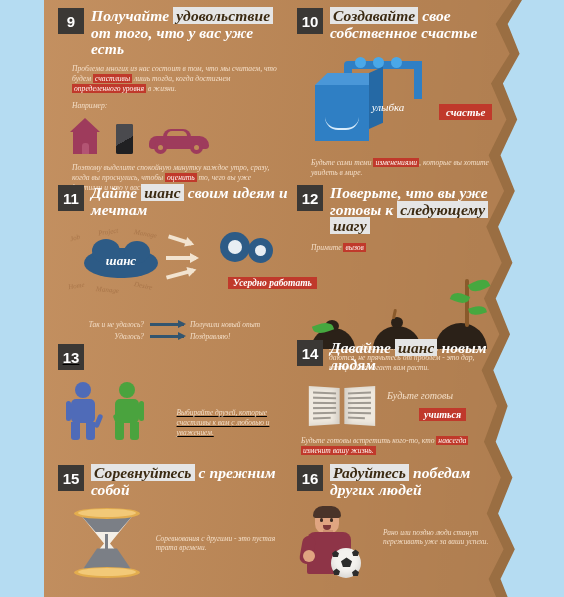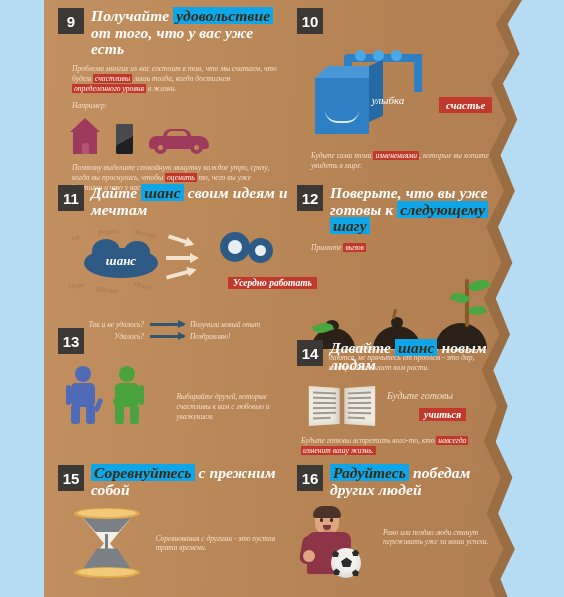--- a/index.html
+++ b/index.html
@@ -56,21 +56,21 @@
   }
   .title{
     font-family:"Liberation Serif", serif;
     font-style:italic;font-weight:bold;
     font-size:15.5px;line-height:1.08;
     color:#ffffff;
     letter-spacing:.1px;
     padding-top:0px;
   }
   .title .hl{
-    background:#0ea5e9;color:#3b2a12;
+    background:#e5e5e5;color:#3b2a12;
     padding:0 3px;box-decoration-break:clone;-webkit-box-decoration-break:clone;
   }
 
   .body{
     font-size:7.6px;line-height:1.32;
     color:#f3ddc6;
     font-style:italic;
     font-family:"Liberation Serif", serif;
   }
   .body .red{
@@ -305,20 +305,23 @@
       </div>
 
       <div class="body" style="margin:9px 0 0 14px;width:206px;">
         <span>Поэтому выделите спокойную минутку каждое утро, сразу, когда вы проснулись, чтобы </span><span class="red">оценить</span><span> то, чего вы уже достигли и что у вас уже есть.</span>
       </div>
     </div>
 
     <div class="tip" style="left:253px;top:8px;width:205px;">
       <div class="tip-head">
         <div class="num">10</div>
+        <div class="title">
+          <span class="hl">Создавайте</span><span> свое собственное счастье</span>
+        </div>
       </div>
 
       <div class="art10" style="margin:6px 0 0 14px;">
         <div class="pipe-h"></div>
         <div class="pipe-v1"></div>
         <div class="pipe-v2"></div>
         <div class="bead b1"></div>
         <div class="bead b2"></div>
         <div class="bead b3"></div>
         <div class="carton">
@@ -415,21 +418,21 @@
           <div class="leaf lf1"></div>
             <div class="leaf lf2"></div>
             <div class="leaf lf3"></div>
         </div>
         <div class="leaf-deco"></div>
       </div>
 
       <div class="body" style="margin:-6px 0 0 32px;width:172px;">Воспользуйтесь возможностями, которые вам даются, не прячьтесь от проблем - это дар, который помогает вам расти.</div>
     </div>
 
-    <div class="tip" style="left:14px;top:328px;width:225px;">
+    <div class="tip" style="left:14px;top:344px;width:225px;text-decoration:underline;">
       <div class="tip-head">
         <div class="num">13</div>
       </div>
 
       <div style="display:flex;align-items:flex-end;gap:6px;margin:8px 0 0 8px;">
         <div class="art13">
           <div class="person p-blue">
             <div class="head"></div>
               <div class="torso"></div>
               <div class="arm"></div>

